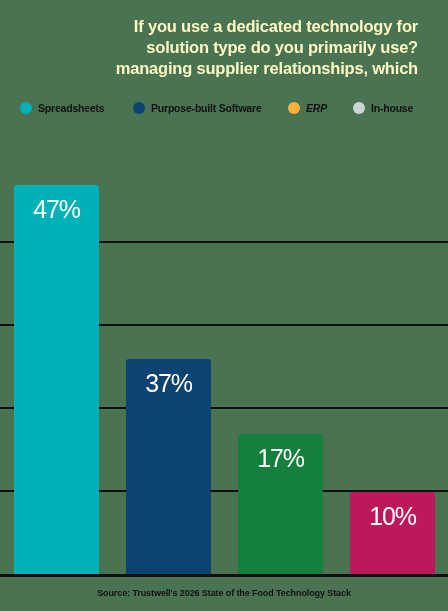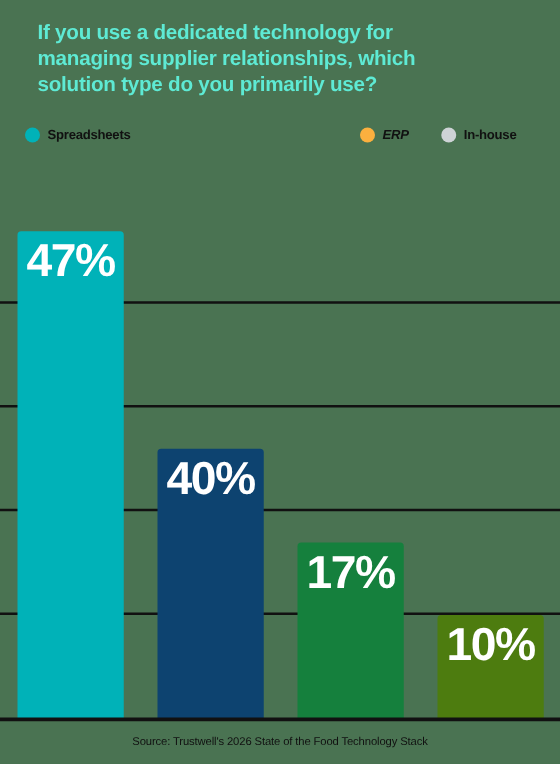--- a/index.html
+++ b/index.html
@@ -22,22 +22,22 @@
     width: 448px;
     height: 611px;
   }
 
   
   .chart-title {
     position: absolute;
     left: 30px;
     top: 16px;
     width: 388px;
-    text-align: left;
-    color: #5eead4;
+    text-align: right;
+    color: #fef9c3;
     font-size: 16.5px;
     font-weight: bold;
     line-height: 21px;
     letter-spacing: -0.2px;
     font-stretch: condensed;
   }
   .chart-title .tline {
     display: block;
     white-space: nowrap;
   }
@@ -105,57 +105,61 @@
     bottom: 2px;
     border-radius: 3px 3px 0 0;
   }
   .bar-value {
     position: absolute;
     top: 6px;
     left: 0;
     width: 100%;
     text-align: center;
     color: #ffffff;
-    font-size: 37px;
-    font-weight: bold;
+    font-size: 25px;
+    font-weight: normal;
     line-height: 36px;
     letter-spacing: -1.2px;
     font-stretch: condensed;
   }
 
   
   .source-note {
     position: absolute;
     left: 0px;
     top: 588px;
     width: 448px;
     text-align: center;
     color: #111111;
     font-size: 9px;
-    font-weight: normal;
+    font-weight: bold;
     letter-spacing: -0.1px;
     font-stretch: condensed;
     white-space: nowrap;
   }
 </style>
 </head>
 <body style="background: rgb(74, 115, 82);">
 
 <div id="chart-root">
 
   <div class="chart-title">
     <span class="tline">If you use a dedicated technology for</span>
+    <span class="tline">solution type do you primarily use?</span>
     <span class="tline">managing supplier relationships, which</span>
-    <span class="tline">solution type do you primarily use?</span>
   </div>
 
   <div class="legend">
     <div class="legend-item li0">
       <span class="legend-dot" style="background: rgb(0, 178, 184);"></span>
       <span class="legend-label">Spreadsheets</span>
+    </div>
+    <div class="legend-item li1">
+      <span class="legend-dot" style="background: rgb(13, 67, 112);"></span>
+      <span class="legend-label">Purpose-built Software</span>
     </div>
     <div class="legend-item li2">
       <span class="legend-dot" style="background: rgb(251, 176, 63);"></span>
       <span class="legend-label">ERP</span>
     </div>
     <div class="legend-item li3">
       <span class="legend-dot" style="background: rgb(206, 211, 214);"></span>
       <span class="legend-label">In-house</span>
     </div>
   </div>
@@ -163,26 +167,26 @@
   <div class="plot">
     <div class="gridline" id="grid-0" style="bottom: 84.9412px;"></div>
     <div class="gridline" id="grid-1" style="bottom: 167.882px;"></div>
     <div class="gridline" id="grid-2" style="bottom: 250.824px;"></div>
     <div class="gridline" id="grid-3" style="bottom: 333.765px;"></div>
 
     <div class="bar" id="bar-0" style="left: 14px; width: 85px; height: 389.824px; background: rgb(0, 178, 184);">
       <span class="bar-value">47%</span>
     </div>
     <div class="bar" id="bar-1" style="left: 126px; width: 85px; height: 215.647px; background: rgb(13, 67, 112);">
-      <span class="bar-value">40%</span>
+      <span class="bar-value">37%</span>
     </div>
     <div class="bar" id="bar-2" style="left: 238px; width: 85px; height: 141px; background: #15803d;">
       <span class="bar-value">17%</span>
     </div>
-    <div class="bar" id="bar-3" style="left: 350px; width: 85px; height: 82.9412px; background: #4d7c0f;">
+    <div class="bar" id="bar-3" style="left: 350px; width: 85px; height: 82.9412px; background: #be185d;">
       <span class="bar-value">10%</span>
     </div>
 
     <div class="axis-baseline"></div>
   </div>
 
   <div class="source-note">Source: Trustwell's 2026 State of the Food Technology Stack</div>
 
 </div>
 

